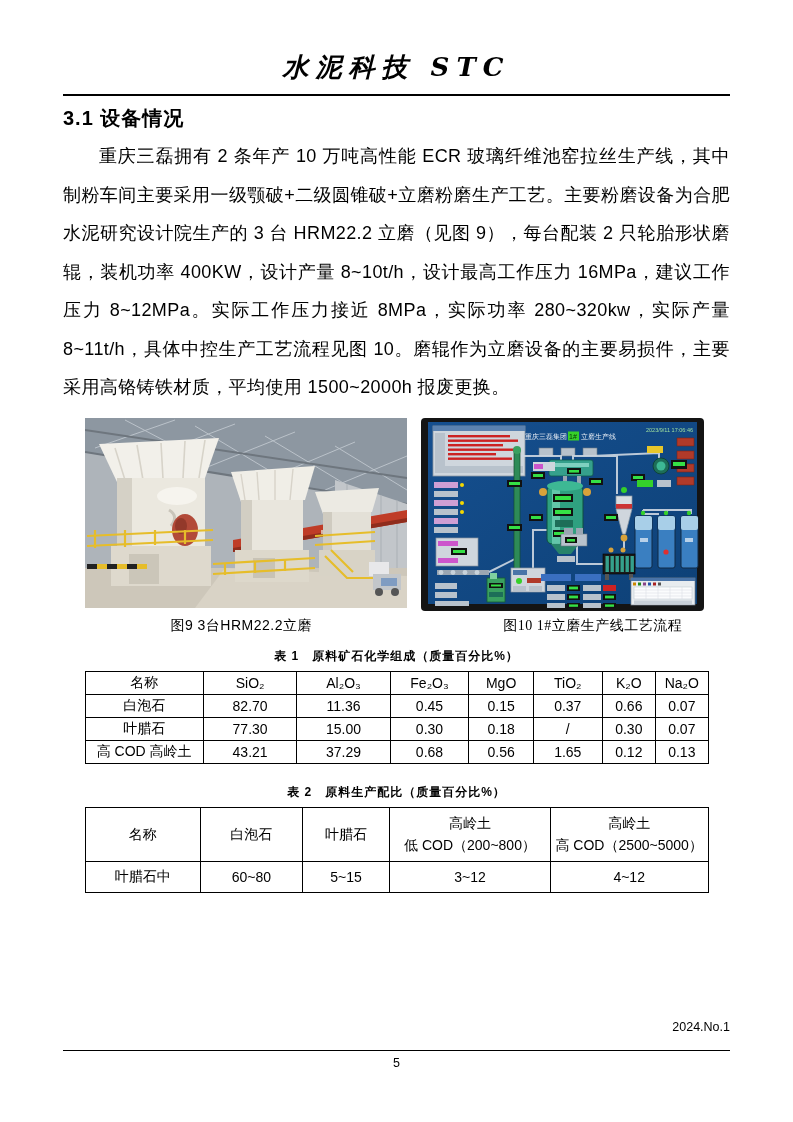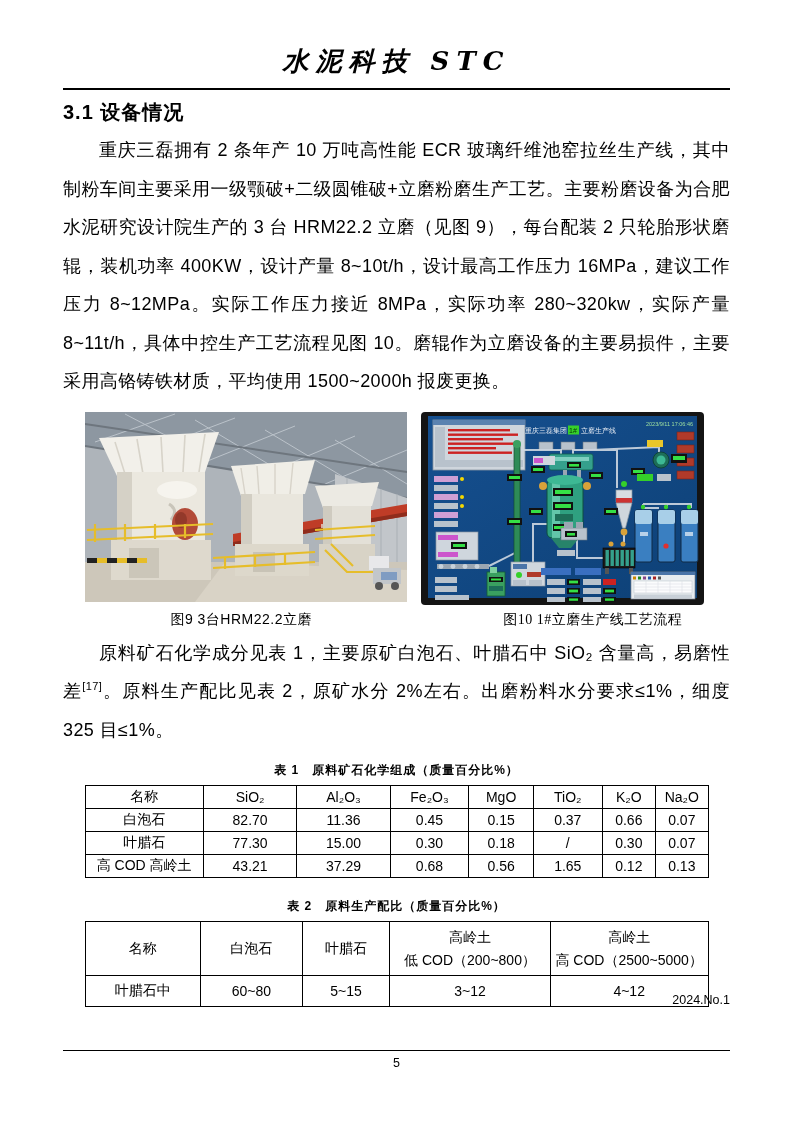--- a/index.html
+++ b/index.html
@@ -1,19 +1,19 @@
 <!DOCTYPE html>
 <html><head>
 <meta charset="utf-8">
 <style>
   * { margin:0; padding:0; box-sizing:border-box; }
   html,body { background:#ffffff; }
   body { font-family:"Liberation Sans","DejaVu Sans",sans-serif; color:#000; }
   .page { position:relative; width:793px; height:1122px; margin:0 auto; background:#fff; overflow:hidden; }
-  .content { position:absolute; left:63px; top:2px; width:667px; }
+  .content { position:absolute; left:63px; top:8px; width:667px; }
 
   .journal-title { margin-top:42px; text-align:center; font-family:"DejaVu Serif","Liberation Serif",serif;
                    font-style:italic; font-weight:700; font-size:26px; letter-spacing:7px; }
   .header-rule { border:none; border-top:2.2px solid #000; margin-top:9px; }
 
   .sec-heading { font-size:20px; font-weight:700; margin-top:9px; letter-spacing:1px; }
 
   .body-para { margin-top:5px; font-size:18px; line-height:38.5px; text-align:justify; text-indent:2em;
                letter-spacing:0.4px; }
   .body-para sup { font-size:11px; line-height:0; }
@@ -32,21 +32,21 @@
   .t2-title { margin-top:20px; }
 
   table { border-collapse:collapse; margin:6px auto 0 auto; width:624px; table-layout:fixed; }
   td, th { border:1.6px solid #000; text-align:center; vertical-align:middle; font-size:14px; font-weight:400; }
   .t1 td, .t1 th { height:23px; }
   .t2 .hdr-cell { height:54px; line-height:1.6; }
   .t2 .data-cell { height:31px; }
 
   .footer-rule { position:absolute; left:63px; top:1050px; width:667px; border:none; border-top:1.4px solid #000; }
   .footer-page { position:absolute; left:0; top:1056px; width:793px; text-align:center; font-size:12.5px; }
-  .footer-issue { position:absolute; right:63px; top:993px; font-size:12.5px; }
+  .footer-issue { position:absolute; right:63px; top:1020px; font-size:12.5px; }
 </style>
 </head>
 <body>
 
 <div class="page">
   <div class="content">
 
     <div class="journal-title">水泥科技 STC</div>
     <hr class="header-rule">
 
@@ -453,21 +453,20 @@
         </svg>
       </div>
     </div>
 
     <div class="captions-row">
       <div class="caption caption-left">图9 3台HRM22.2立磨</div>
       <div class="caption caption-right">图10 1#立磨生产线工艺流程</div>
     </div>
 
 
-    <p class="body-para"><span>原料矿石化学成分见表 1，主要原矿白泡石、叶腊石中 SiO₂ 含量高，易磨性差</span><sup>[17]</sup><span>。原料生产配比见表 2，原矿水分 2%左右。出磨粉料水分要求≤1%，细度 325 目≤1%。</span></p>
 
     <div class="table-title t1-title">表 1　原料矿石化学组成（质量百分比%）</div>
     <table class="t1">
       <colgroup>
         <col style="width:19%">
           <col style="width:15%">
           <col style="width:15%">
           <col style="width:12.6%">
         <col style="width:10.4%">
           <col style="width:11%">

